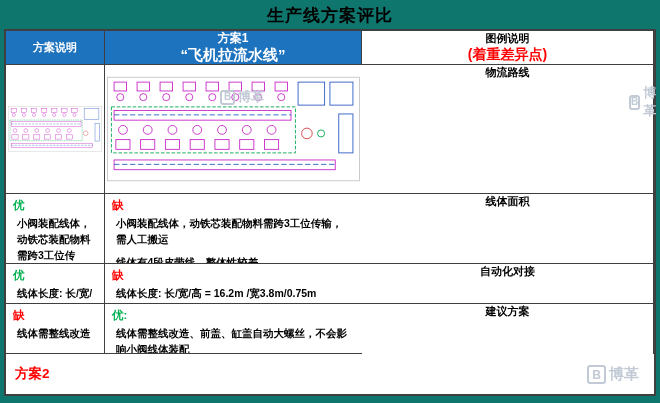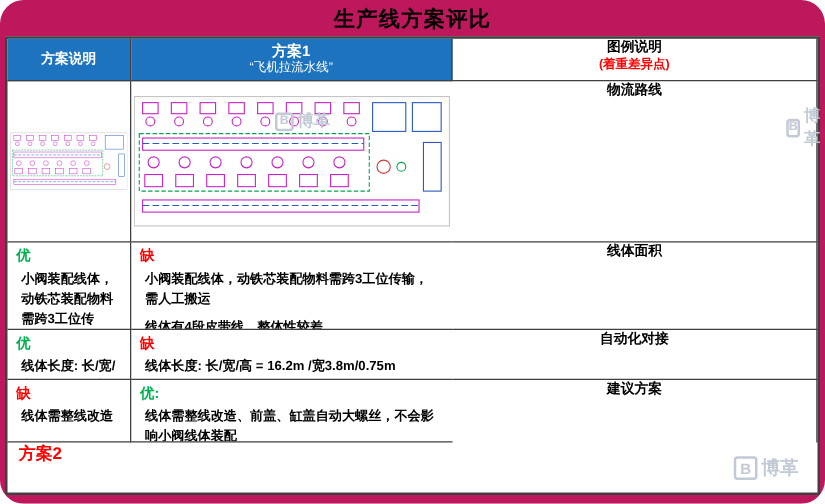--- a/index.html
+++ b/index.html
@@ -2,42 +2,42 @@
 <html style="--header-bg: #1E73BE; --header-text: #FFFFFF; --good: #00B050; --bad: #FF0000; --border: #3F3F3F; --watermark: #C2CAD6;"><head>
 <meta charset="utf-8">
 <style>
   :root{
     --header-bg:#1E73BE; --header-text:#ffffff; --good:#00B050; --bad:#FF0000;
     --border:#3f3f3f; --watermark:#C2CAD6;
   }
   *{box-sizing:border-box; margin:0; padding:0;}
   html,body{background:#ffffff;}
   body{font-family:"Liberation Sans","DejaVu Sans",sans-serif;}
-  .page{position:relative; width:660px; height:403px; background:#be185d; overflow:hidden;border-radius:19px;}
+  .page{position:relative; width:660px; height:403px; background:#0f766e; overflow:hidden;}
   .title{width:100%; text-align:center; padding-top:4px; font-size:17px; font-weight:bold; color:#000; letter-spacing:1px;}
   .table{
     position:absolute; left:4px; top:29px; width:652px; height:367px;
     display:grid; grid-template-columns:99px 257px 1fr;
     grid-template-rows:34px 129px 70px 40px 50px 1fr;
     border:2px solid var(--border); background:#fff;
   }
   .cell{border-right:1px solid var(--border); border-bottom:1px solid var(--border); overflow:hidden;}
   .no-r{border-right:none;} .no-b{border-bottom:none;}
   .hdr{background:var(--header-bg); color:var(--header-text); display:flex; flex-direction:column; align-items:center; justify-content:center; line-height:1.25;}
   .hdr-l1{font-size:12px; font-weight:bold;}
-  .hdr-l2{font-size:10px; font-weight:normal;}
+  .hdr-l2{font-size:15px; font-weight:bold;}
   .lbl{display:flex; flex-direction:column; align-items:center; font-size:11px; font-weight:bold; color:#000; text-align:center; line-height:1.3;}
-  .lbl .note{color:var(--bad); font-size:10px;}
+  .lbl .note{color:var(--bad); font-size:14px;}
   .body{padding:4px 7px 3px 7px; font-size:10.5px; font-weight:bold; color:#000; line-height:1.5;}
   .verdict{font-size:11.5px; font-weight:bold; line-height:1.25; margin-bottom:1px;}
   .good{color:var(--good);} .bad{color:var(--bad);}
   .body p{margin:4px;}
   .body p.gap{margin-top:7px;}
   .diag{display:flex; align-items:center; justify-content:center; padding:2px;}
-  .rec{display:flex; align-items:flex-start; padding-left:9px;}
+  .rec{display:flex; align-items:center; padding-left:9px;}
   .rec-value{color:var(--bad); font-size:13.5px; font-weight:bold;}
   .wm{position:absolute; display:flex; align-items:center; gap:3px; color:var(--watermark); font-weight:bold; font-size:13px; z-index:5;}
   .wm-icon{width:15px; height:15px; border:2px solid currentColor; border-radius:3px; display:flex; align-items:center; justify-content:center; font-size:10px; line-height:1;}
   .wm.big{font-size:15px;}
   .wm.big .wm-icon{width:19px; height:19px; font-size:12px; border-width:2.5px;}
   .wm1{left:220px; top:88px;}
   .wm2{left:629px; top:84px;}
   .wm3{left:587px; top:365px;}
 </style>
 </head>

